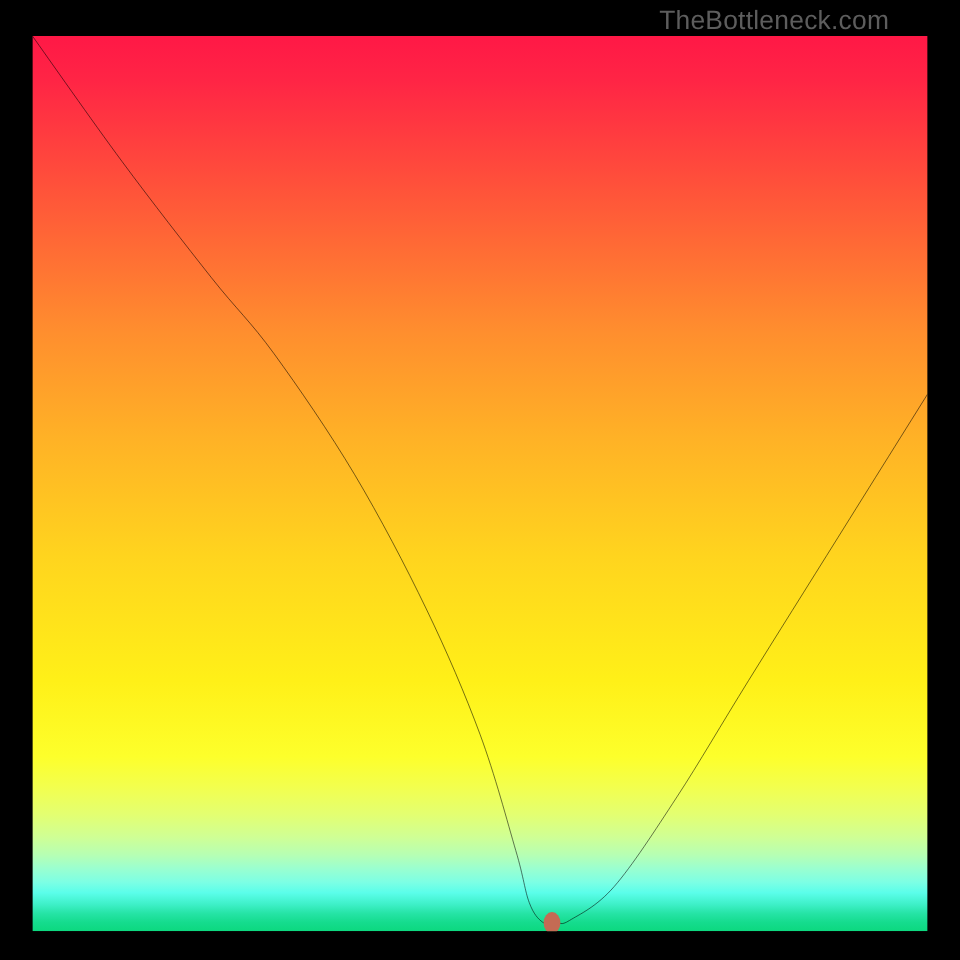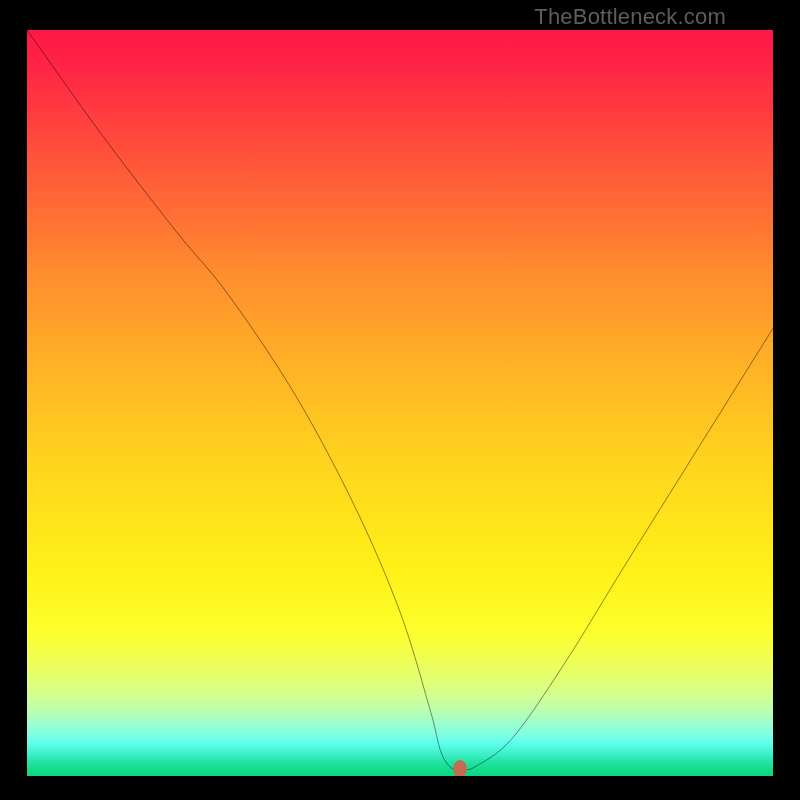--- a/index.html
+++ b/index.html
@@ -9,20 +9,21 @@
     height: 800px;
     background: #000000;
     overflow: hidden;
     font-family: Arial, Helvetica, sans-serif;
   }
   .frame {
     position: relative;
     width: 736px;
     height: 800px;
     background: #000000;
+    padding-left: 15px;
   }
   .attribution {
     position: absolute;
     top: 4px;
     right: 10px;
     color: #5d5d5d;
     font-size: 22px;
     font-weight: 500;
     letter-spacing: 0.2px;
   }

